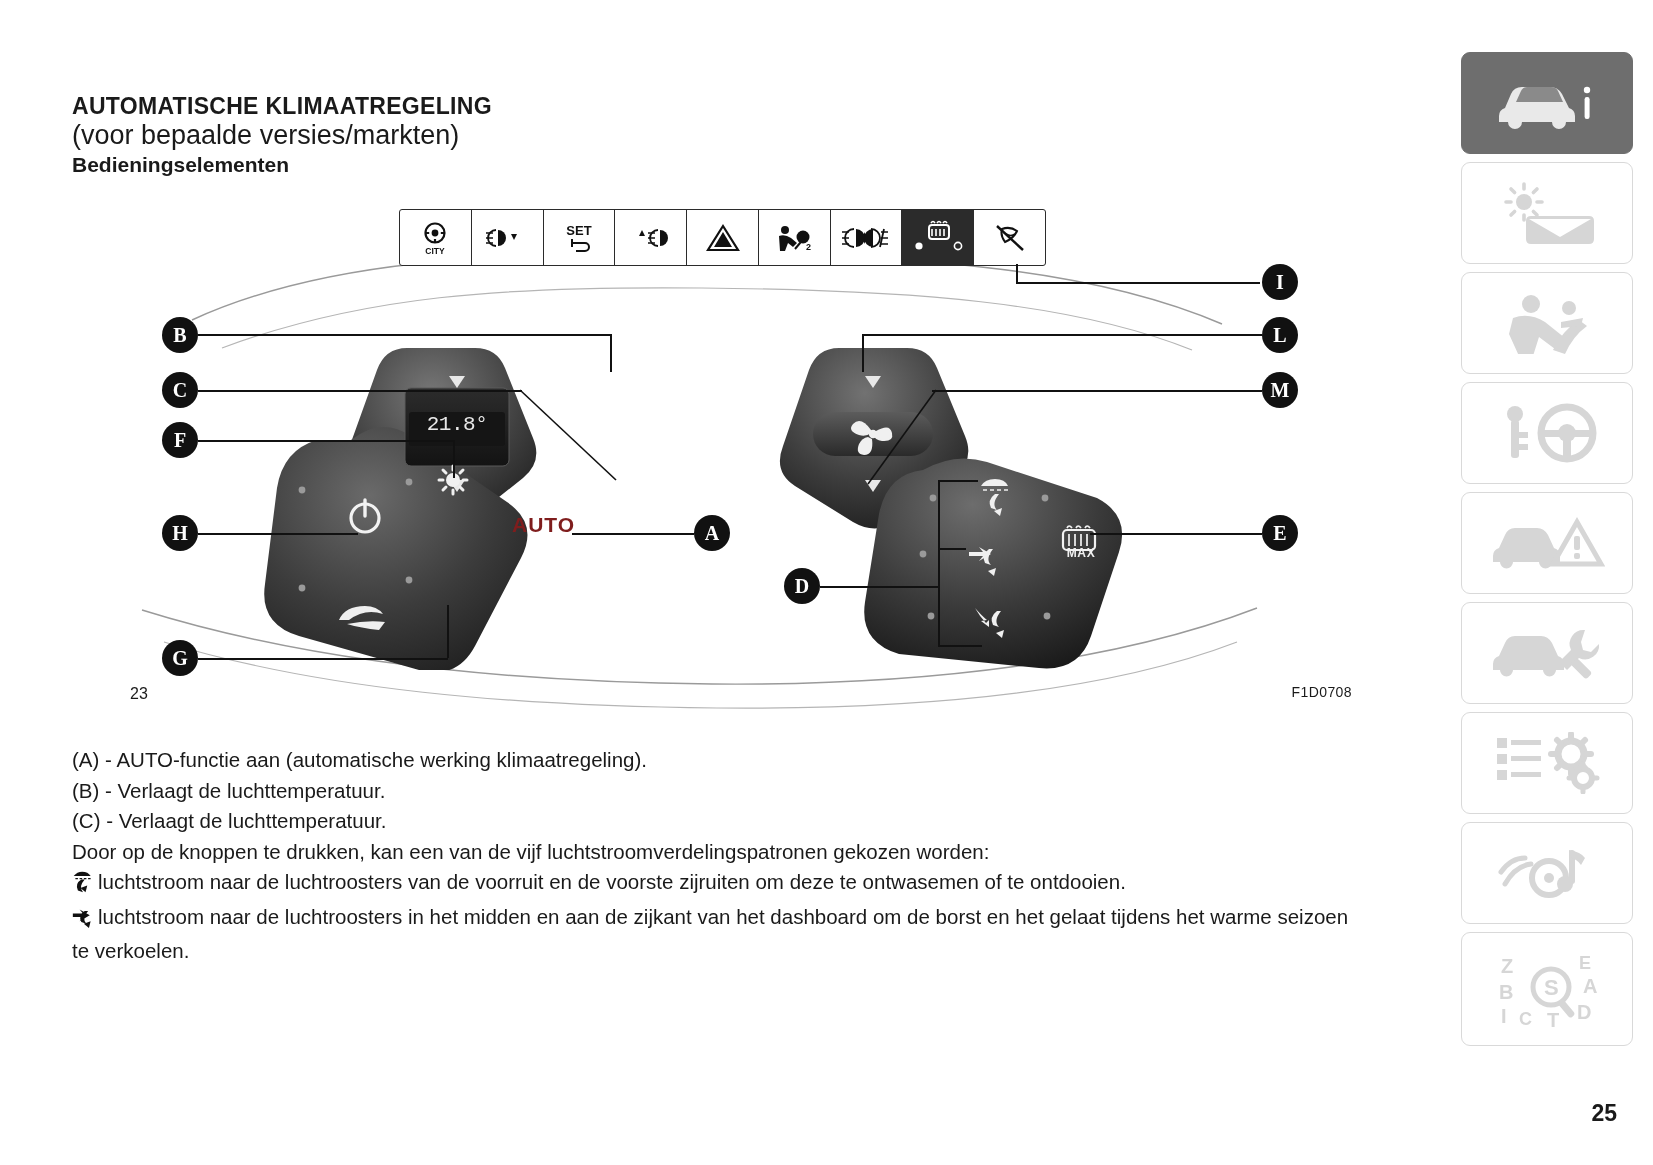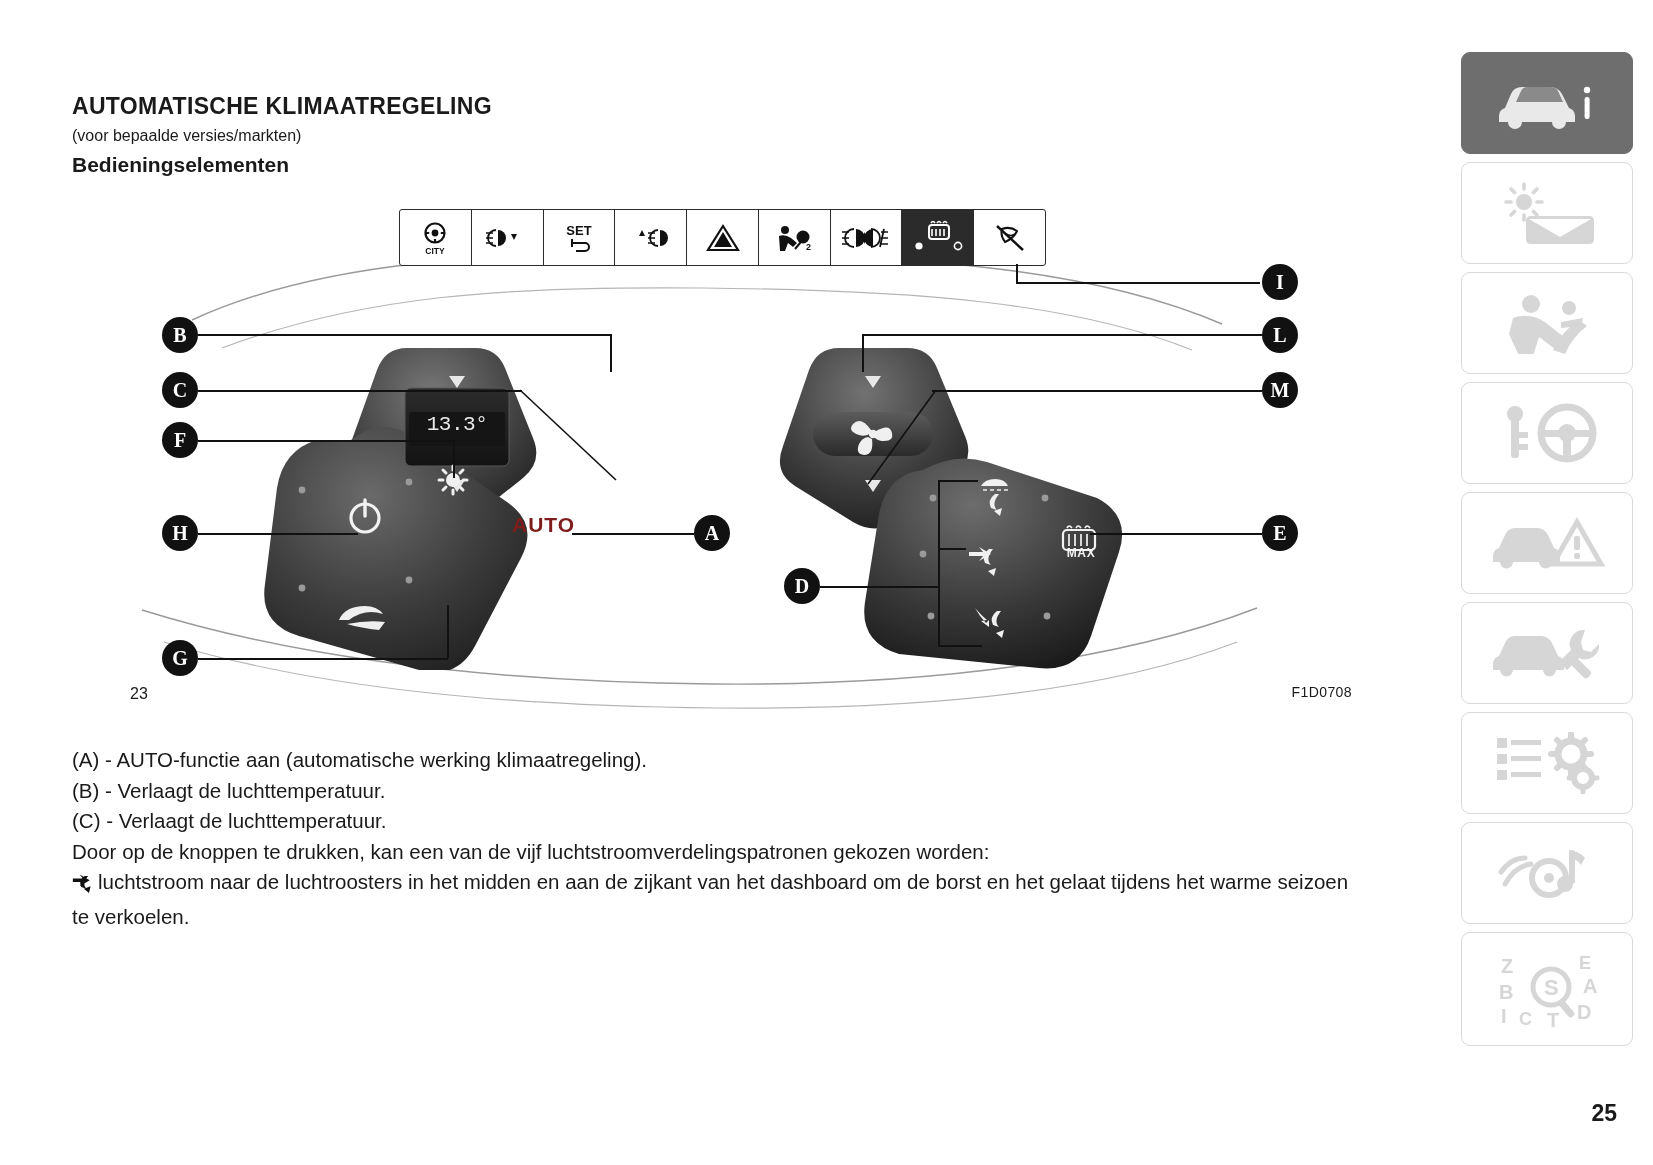--- a/index.html
+++ b/index.html
@@ -11,21 +11,21 @@
     position:relative;
     overflow:hidden;
   }
 
   
   #page{position:absolute;inset:0;}
 
   
   #heading{position:absolute;left:72px;top:91px;width:900px;}
   #heading .h1{font-size:23px;font-weight:700;letter-spacing:.3px;line-height:30px;}
-  #heading .h2{font-size:16px;font-weight:400;line-height:29px;}
+  #heading .h2{font-size:27px;font-weight:400;line-height:29px;}
   #heading .h3{font-size:21px;font-weight:700;line-height:29px;}
 
   
   #figure{position:absolute;left:72px;top:190px;width:1280px;height:530px;}
 
   
   .dash-svg{position:absolute;left:0;top:0;width:1280px;height:530px;}
 
   
   #switchbar{
@@ -243,21 +243,21 @@
             <path d="M-10 -10 l3 3"></path>
               <path d="M7 7 l3 3"></path>
             <path d="M10 -10 l-3 3"></path>
               <path d="M-7 7 l-3 3"></path>
           </g>
         </g>
       </svg>
       
       <div style="position:absolute;left:255px;top:183px;color:#7f1d1d;font-size:21px;font-weight:700;letter-spacing:1px;">AUTO</div>
       
-      <div style="position:absolute;left:159px;top:83px;width:82px;text-align:center;color:#e9e9e9;font-size:21px;font-family:'Liberation Mono', monospace;letter-spacing:-.5px;">13.3°</div>
+      <div style="position:absolute;left:159px;top:83px;width:82px;text-align:center;color:#e9e9e9;font-size:21px;font-family:'Liberation Mono', monospace;letter-spacing:-.5px;">21.8°</div>
     </div>
 
     <div class="knob-wrap" style="left:655px;top:140px;width:420px;height:340px;">
       <svg viewBox="0 0 420 340" width="420" height="340">
         <defs>
           <radialGradient id="gC" cx="45%" cy="25%" r="85%">
             <stop offset="0%" stop-color="#727272"></stop>
             <stop offset="58%" stop-color="#3d3d3d"></stop>
             <stop offset="100%" stop-color="#1b1b1b"></stop>
           </radialGradient>
@@ -368,20 +368,30 @@
 
     <div id="fig-num">23</div>
     <div id="fig-code">F1D0708</div>
   </div>
 
   <div id="body-text">
     <p>(A) - AUTO-functie aan (automatische werking klimaatregeling).</p>
     <p>(B) - Verlaagt de luchttemperatuur.</p>
     <p>(C) - Verlaagt de luchttemperatuur.</p>
     <p>Door op de knoppen te drukken, kan een van de vijf luchtstroomverdelingspatronen gekozen worden:</p>
+    <p>
+      <span class="ic">
+        <svg width="22" height="22" viewBox="0 0 26 26" fill="#111">
+          <path d="M2 6 q4 -5 10 -5 q7 0 10 5z"></path>
+          <path d="M4 9 h3 M9 9 h3 M14 9 h3 M19 9 h3" stroke="#111" stroke-width="1.6"></path>
+          <path d="M15 10 q-8 9 -2 15 l-6 -2 q-4 -8 4 -13z"></path>
+          <path d="M10 25 l8 -3 -2 8z" transform="translate(0,-5)"></path>
+        </svg>
+      </span><span>luchtstroom naar de luchtroosters van de voorruit en de voorste zijruiten om deze te ontwasemen of te ontdooien.</span>
+    </p>
     <p>
       <span class="ic">
         <svg width="22" height="22" viewBox="0 0 26 26" fill="#111">
           <path d="M1 9 h12 l-4 -5 12 7 -12 7 4 -5 H1z"></path>
           <path d="M19 6 q-8 9 -2 15 l-6 -2 q-4 -8 4 -13z"></path>
           <path d="M14 21 l8 -3 -2 8z"></path>
         </svg>
       </span><span>luchtstroom naar de luchtroosters in het midden en aan de zijkant van het dashboard om de borst en het gelaat tijdens het warme seizoen te verkoelen.</span>
     </p>
   </div>

